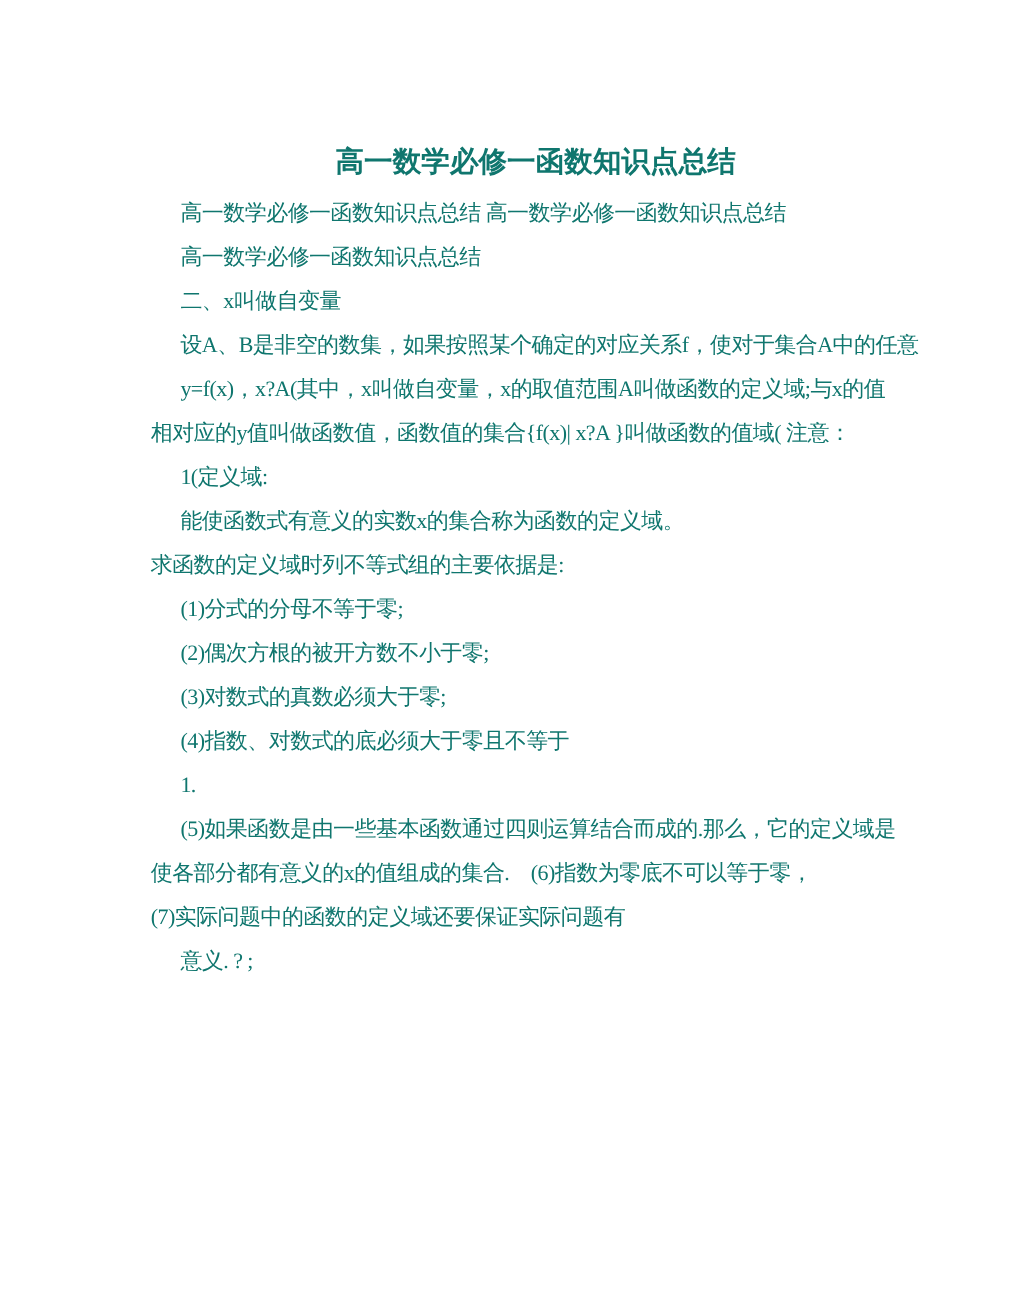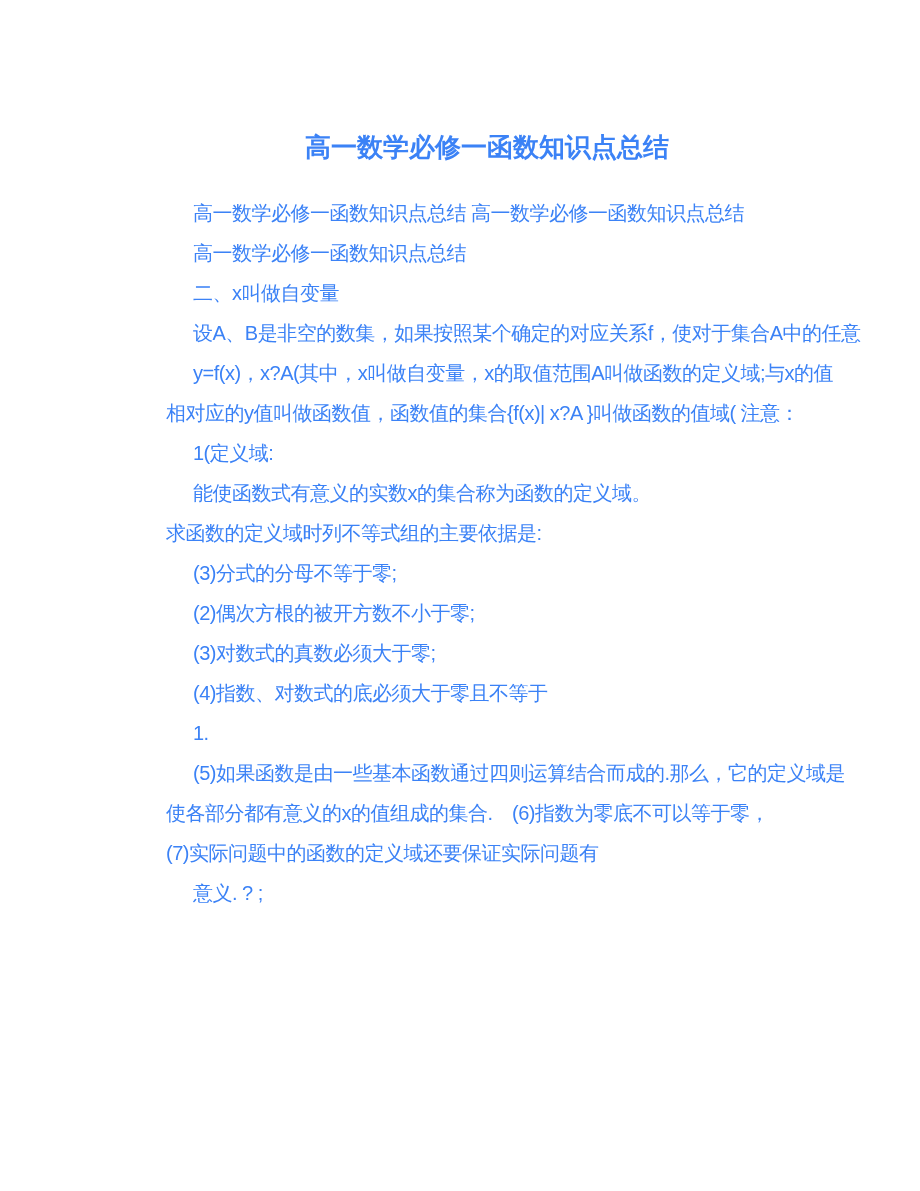--- a/index.html
+++ b/index.html
@@ -6,40 +6,39 @@
     margin: 0;
     padding: 0;
     background: #ffffff;
   }
   .page {
     position: relative;
     width: 920px;
     height: 1191px;
     background: #ffffff;
     overflow: hidden;
-    color: #3b82f6;
-    font-family: Liberation Sans, sans-serif;
+    color: #0f766e;
+    font-family: Liberation Serif, serif;
   }
   .doc-title {
     position: absolute;
     top: 133px;
     left: 137px;
     width: 700px;
     text-align: center;
     font-size: 26px;
     line-height: 28px;
     font-weight: 700;
     white-space: nowrap;
   }
   .doc-lines {
     position: absolute;
-    top: 193px;
+    top: 174px;
     left: 137px;
     width: 716px;
-    margin-left: 29px;
   }
   .line {
     height: 40px;
     line-height: 40px;
     font-size: 20px;
     letter-spacing: -0.5px;
     white-space: nowrap;
   }
   .ind  { padding-left: 27px; }
   .ind2 { padding-left: 33px; }
@@ -52,21 +51,21 @@
   <div class="doc-lines">
     <div class="line ind">高一数学必修一函数知识点总结 高一数学必修一函数知识点总结</div>
     <div class="line ind">高一数学必修一函数知识点总结</div>
     <div class="line ind">二、x叫做自变量</div>
     <div class="line ind">设A、B是非空的数集，如果按照某个确定的对应关系f，使对于集合A中的任意</div>
     <div class="line ind">y=f(x)，x?A(其中，x叫做自变量，x的取值范围A叫做函数的定义域;与x的值</div>
     <div class="line">相对应的y值叫做函数值，函数值的集合{f(x)| x?A }叫做函数的值域( 注意：</div>
     <div class="line ind">1(定义域:</div>
     <div class="line ind">能使函数式有意义的实数x的集合称为函数的定义域。</div>
     <div class="line">求函数的定义域时列不等式组的主要依据是:</div>
-    <div class="line ind">(3)分式的分母不等于零;</div>
+    <div class="line ind">(1)分式的分母不等于零;</div>
     <div class="line ind">(2)偶次方根的被开方数不小于零;</div>
     <div class="line ind">(3)对数式的真数必须大于零;</div>
     <div class="line ind">(4)指数、对数式的底必须大于零且不等于</div>
     <div class="line ind">1.</div>
     <div class="line ind">(5)如果函数是由一些基本函数通过四则运算结合而成的.那么，它的定义域是</div>
     <div class="line">使各部分都有意义的x的值组成的集合.　(6)指数为零底不可以等于零，</div>
     <div class="line">(7)实际问题中的函数的定义域还要保证实际问题有</div>
     <div class="line ind">意义. ? ;</div>
   </div>
 </div>

